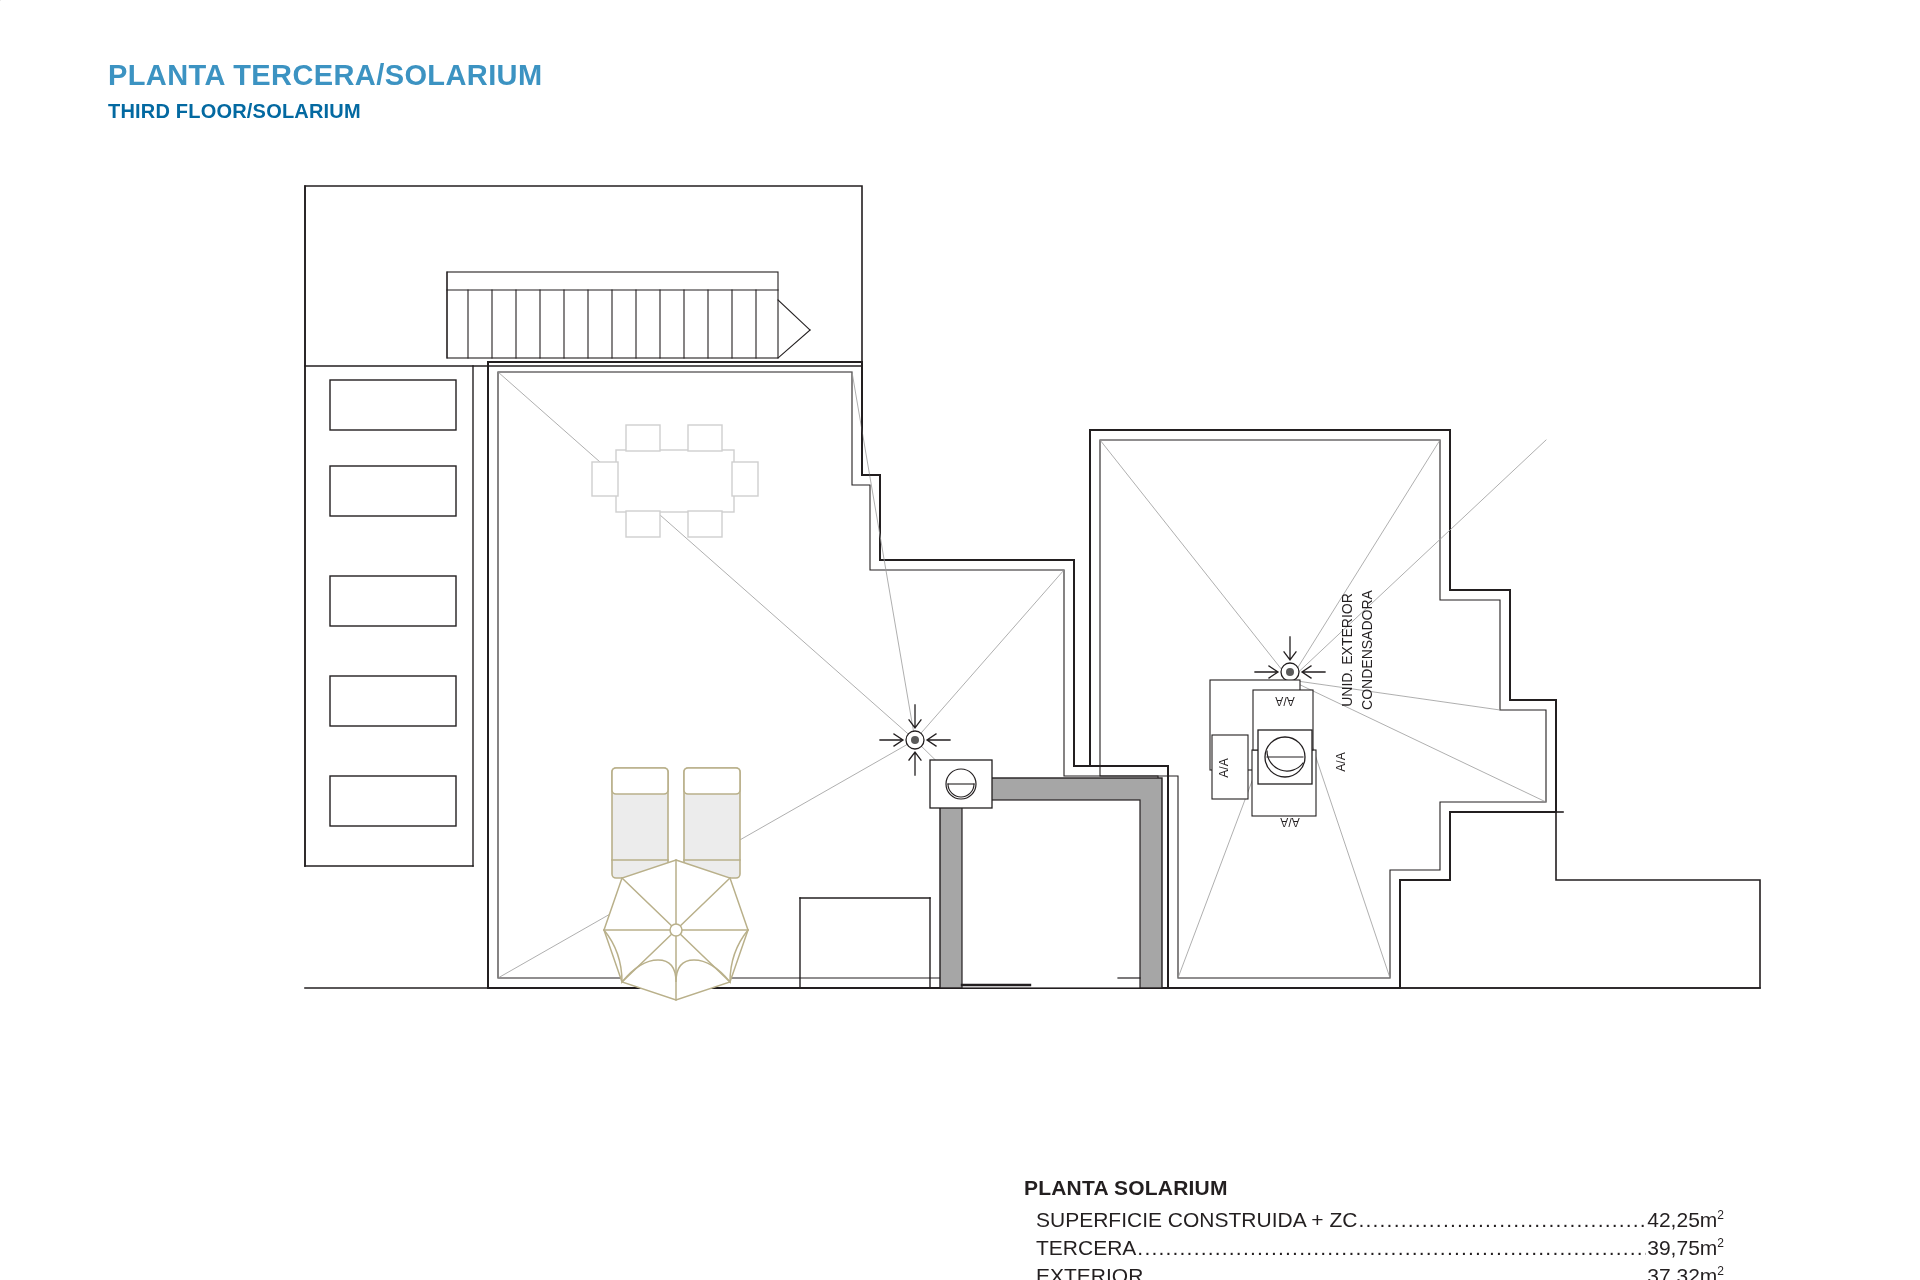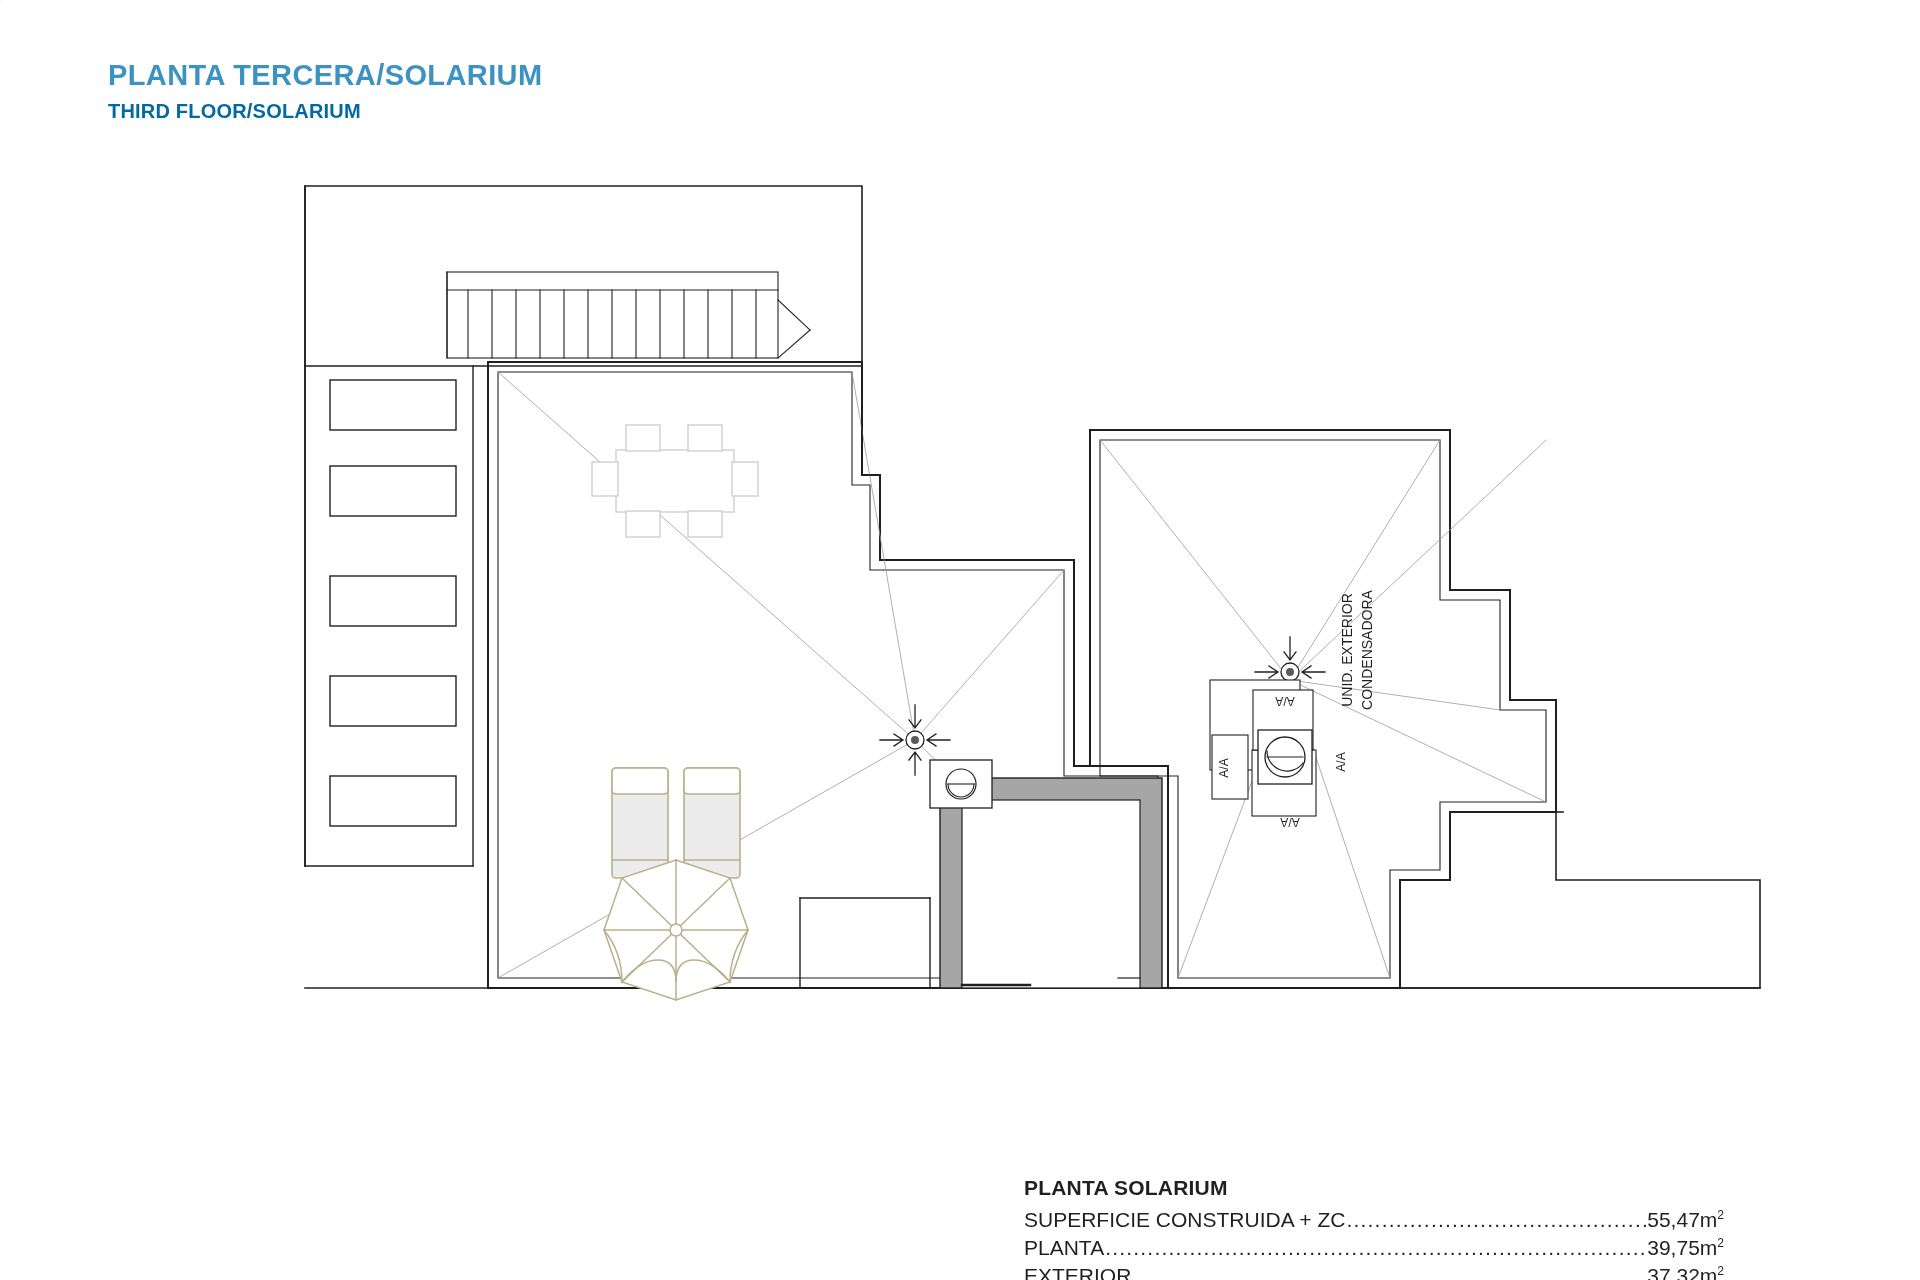--- a/index.html
+++ b/index.html
@@ -67,20 +67,21 @@
     font-weight: bold;
     letter-spacing: 0.2px;
     margin-bottom: 6px;
   }
   .legend-row {
     font-size: 21px;
     display: flex;
     align-items: flex-start;
     white-space: nowrap;
     line-height: 1.33;
+    margin-left: 12px;
   }
   .legend-label { flex: 0 0 auto; }
   .legend-dots {
     flex: 1 1 auto;
     overflow: hidden;
     white-space: nowrap;
     letter-spacing: 1.2px;
     margin: 0 1px;
   }
   .legend-value { flex: 0 0 auto; }
@@ -283,25 +284,25 @@
 
     </g>
   </svg>
 
   <div class="legend">
     <div class="legend-title">PLANTA SOLARIUM</div>
 
     <div class="legend-row">
       <span class="legend-label">SUPERFICIE CONSTRUIDA + ZC</span>
       <span class="legend-dots">................................................................................................</span>
-      <span class="legend-value"><span>55,47m</span><sup>2</sup></span>
+      <span class="legend-value"><span>42,25m</span><sup>2</sup></span>
     </div>
 
     <div class="legend-row">
-      <span class="legend-label">PLANTA</span>
+      <span class="legend-label">TERCERA</span>
       <span class="legend-dots">................................................................................................</span>
       <span class="legend-value"><span>39,75m</span><sup>2</sup></span>
     </div>
 
     <div class="legend-row">
       <span class="legend-label">EXTERIOR</span>
       <span class="legend-dots">................................................................................................</span>
       <span class="legend-value"><span>37,32m</span><sup>2</sup></span>
     </div>
   </div>

